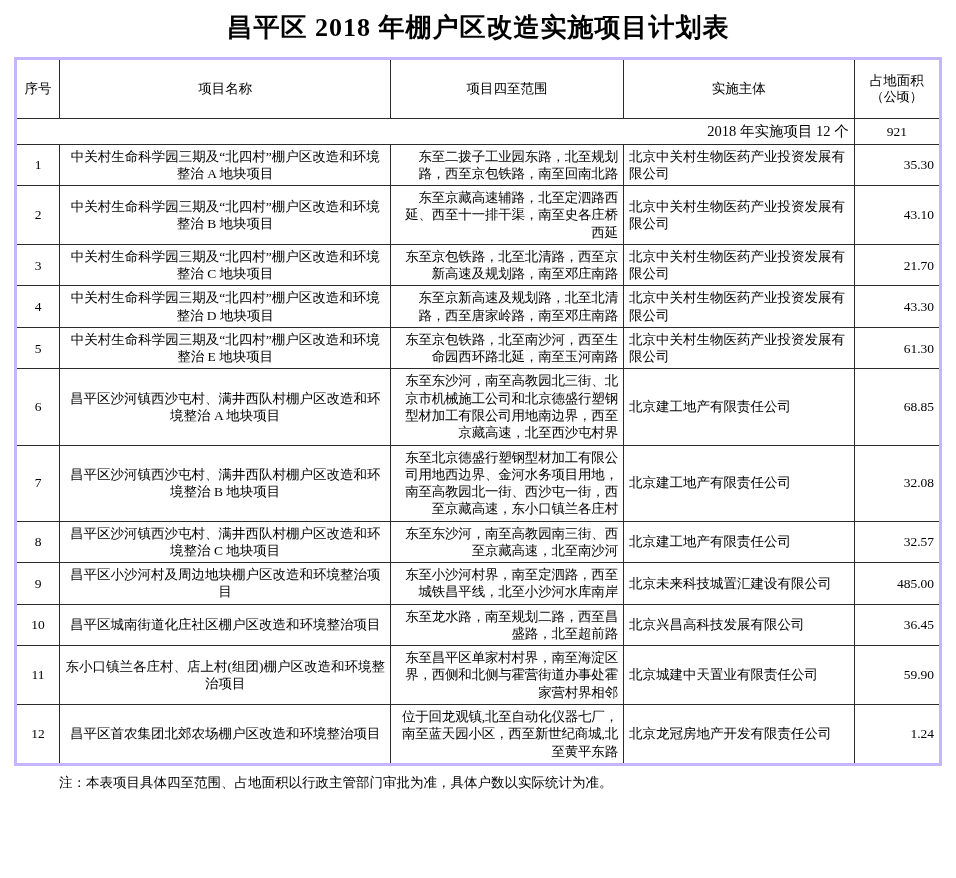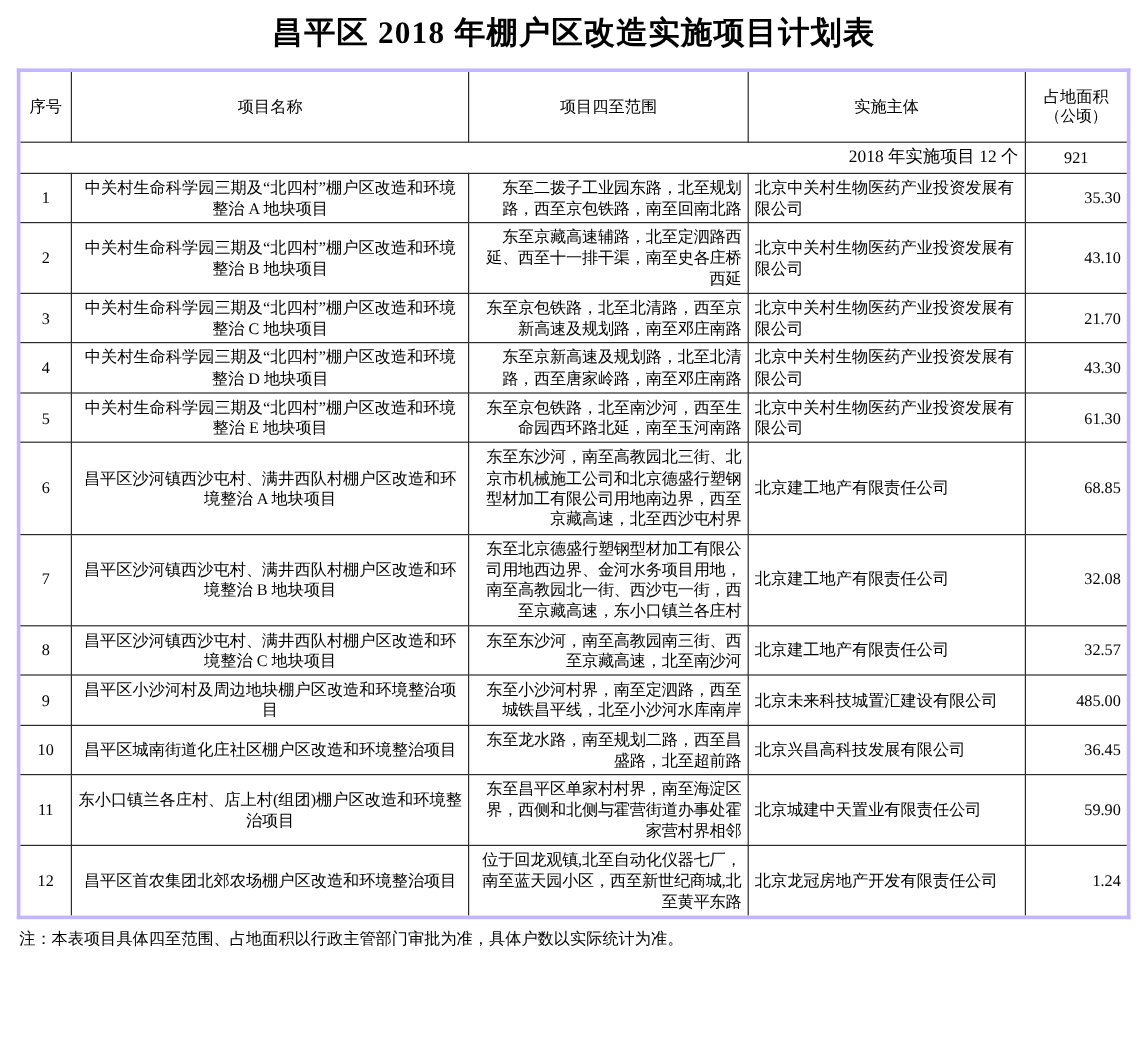--- a/index.html
+++ b/index.html
@@ -67,20 +67,21 @@
   tr.summary td.sum-label {
     text-align: right;
     font-size: 14.5px;
   }
   tr.summary td.area { text-align: center; }
 
   .note {
     font-size: 13.5px;
     padding: 8px 2px 0 2px;
     line-height: 1.3;
+    margin-left: 43px;
   }
   .namecell { padding-left: 6px; }
 </style>
 </head>
 <body>
 
 <div class="page">
 
   <div class="doc-title">昌平区 2018 年棚户区改造实施项目计划表</div>
 

